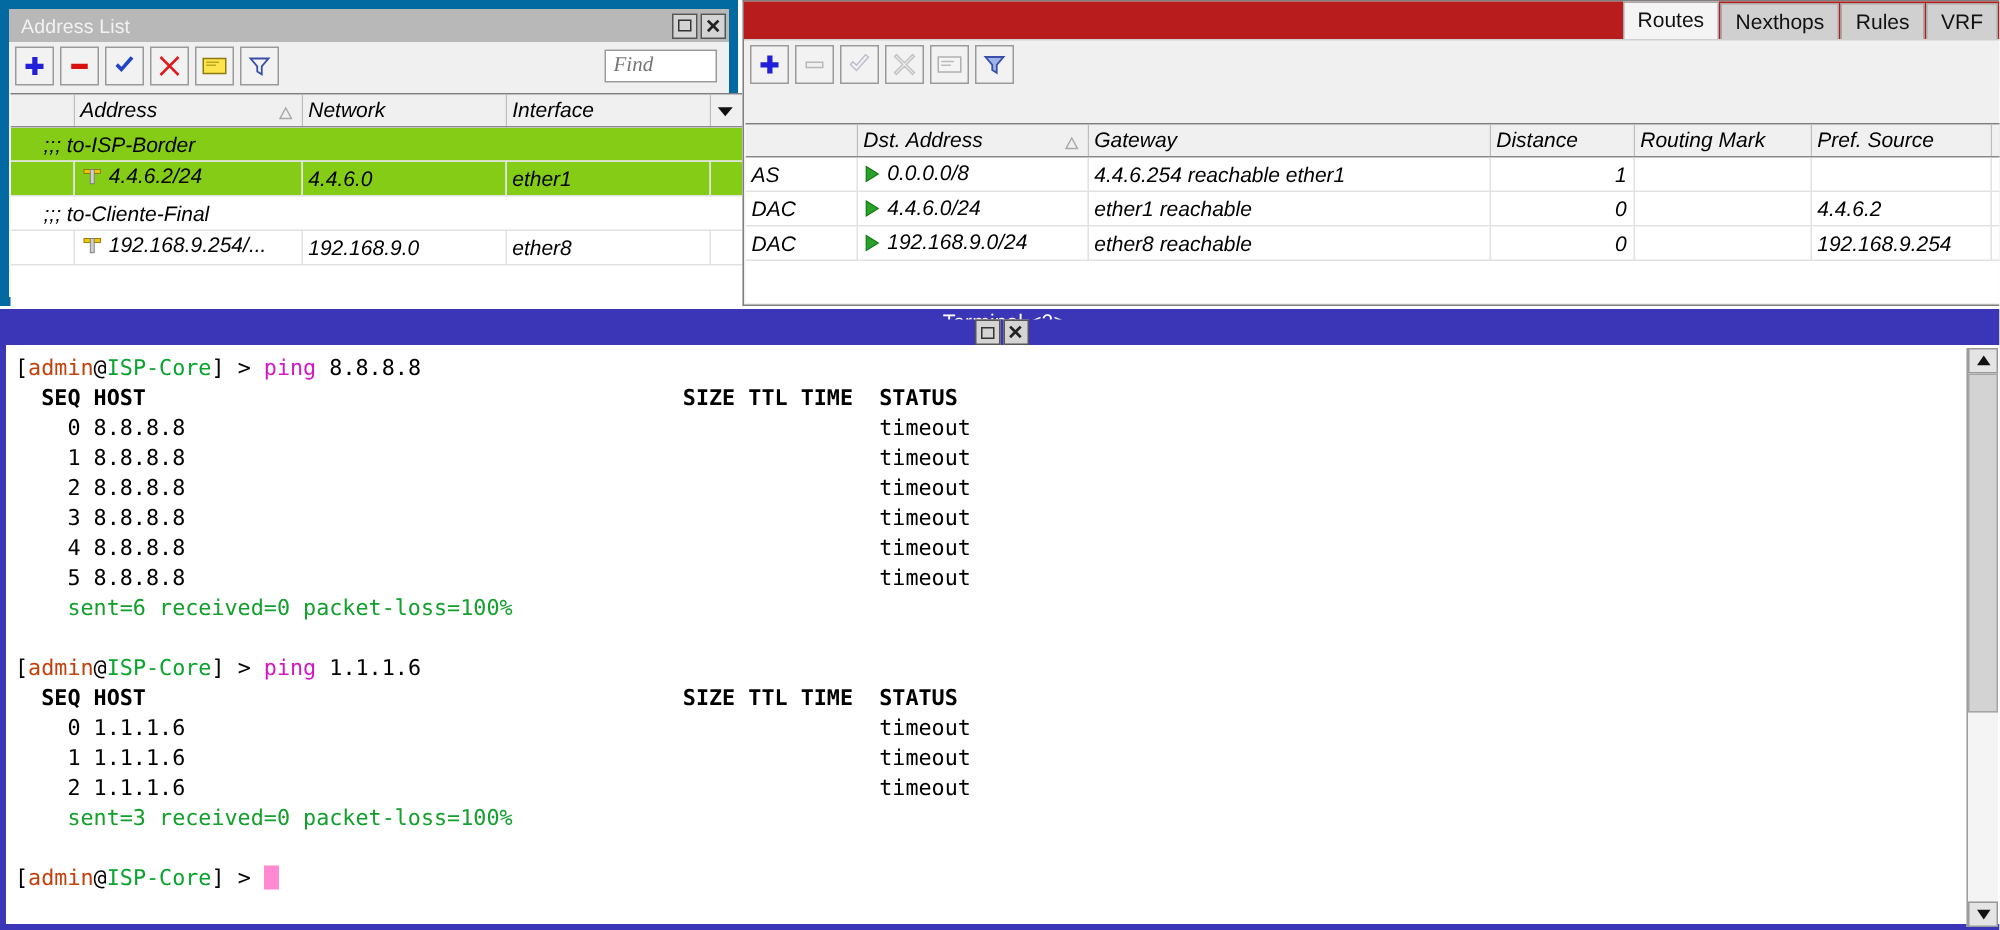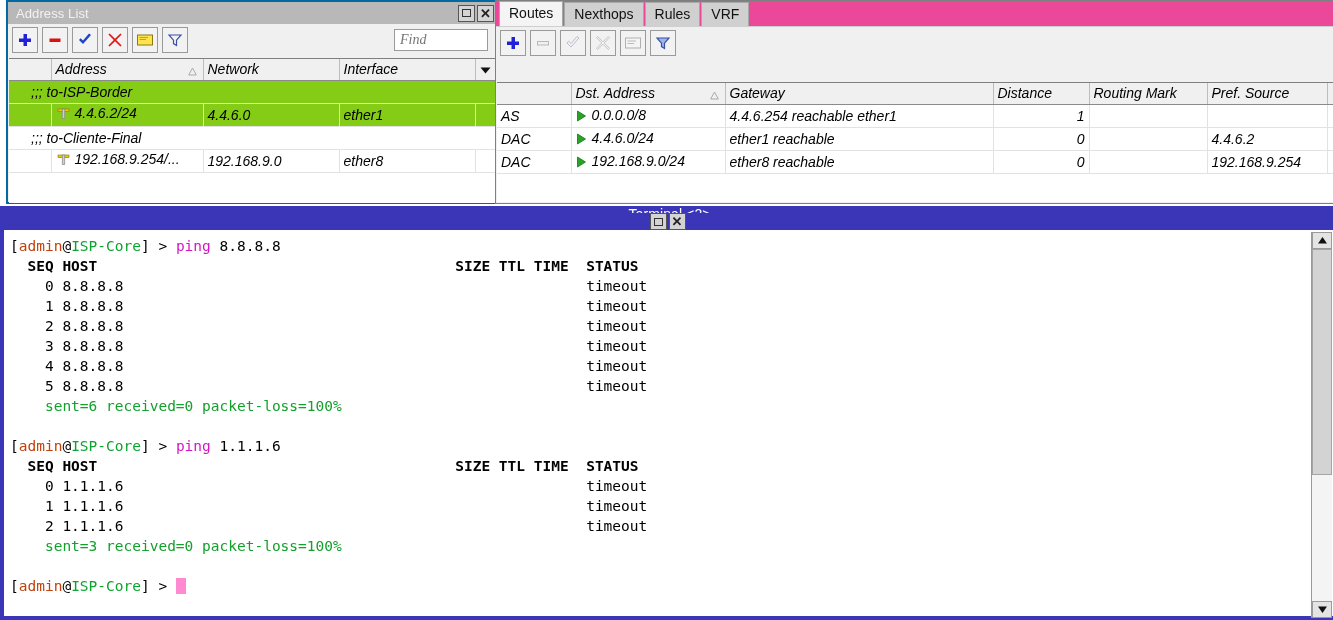--- a/index.html
+++ b/index.html
@@ -36,29 +36,29 @@
   .toolbar { display: flex; align-items: center; padding: 3px 4px; gap: 4px; background: #f0f0f0; }
   .tbtn {
     width: 26px; height: 26px; background: #f2f2f2;
     border: 1px solid #9a9a9a; box-sizing: border-box;
     display: flex; align-items: center; justify-content: center;
     cursor: pointer;
   }
   .tbtn.disabled { cursor: default; }
   .find-wrap { margin-left: auto; margin-right: 4px; }
   .find-input {
-    width: 94px; height: 22px; box-sizing: border-box;
+    width: 75px; height: 22px; box-sizing: border-box;
     border: 1px solid #9a9a9a; background: #fff;
     font-family: "Liberation Serif", serif; font-style: italic;
     font-size: 14px; color: #9b9b9b; padding: 0 5px;
     outline: none;
   }
 
   
-  .tabs { display: flex; align-items: flex-end; padding-left: 3px; height: 25px; background:#ec4899; }
+  .tabs { display: flex; align-items: flex-end; padding-left: 3px; height: 25px; background:#b91c1c;justify-content:flex-end; }
   .tab {
     padding: 3px 9px 4px 9px; font-size: 14px; color: #111;
     background: #d0d0d0; border: 1px solid #a8a8a8; border-bottom: none;
     margin-right: 1px; cursor: pointer; line-height: 16px;
   }
   .tab.selected { background: #f4f4f4; border-color: #a8a8a8; padding-bottom: 5px; }
 
   
   .tblwrap { background: #fff; border: 1px solid #7f7f7f; box-sizing: border-box; overflow: hidden; font-style: italic; }
   table.grid { border-collapse: collapse; table-layout: fixed; font-size: 14px; }
@@ -111,21 +111,21 @@
   .sb-thumb {
     position:absolute; left:0; right:0; background:#d3d3d3;
     border:1px solid #a5a5a5; box-sizing:border-box; cursor: pointer;
   }
 </style>
 </head>
 <body>
 
 <div id="root">
 
-  <div class="win" id="addr-win" style="left:6px; top:0; width:492px; height:204px; border:2px solid #0369a1;">
+  <div class="win" id="addr-win" style="left:0; top:0; width:492px; height:204px; border:6px solid #0369a1;">
     <div class="titlebar inactive">
       <span class="title-text">Address List</span>
       <span class="winbtns">
         <span class="winbtn">
             <span class="sq"></span>
           </span>
         <span class="winbtn">
             <span class="xg">✕</span>
           </span>
       </span>

